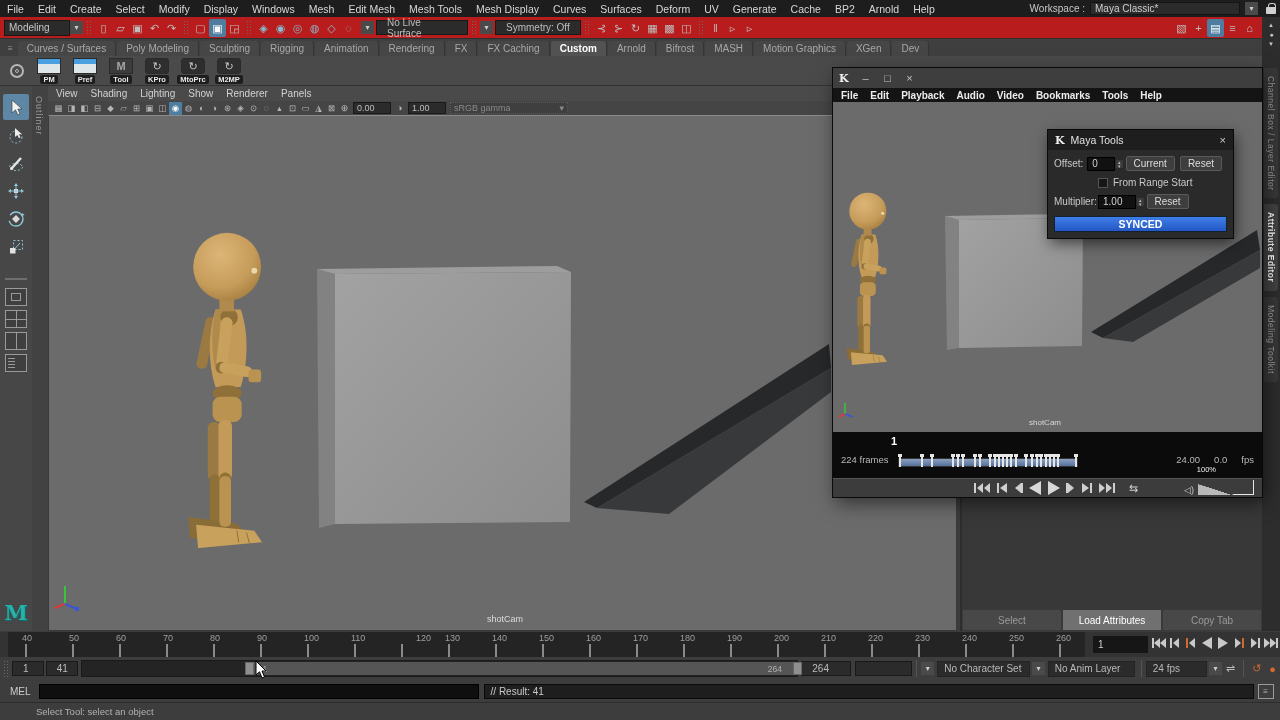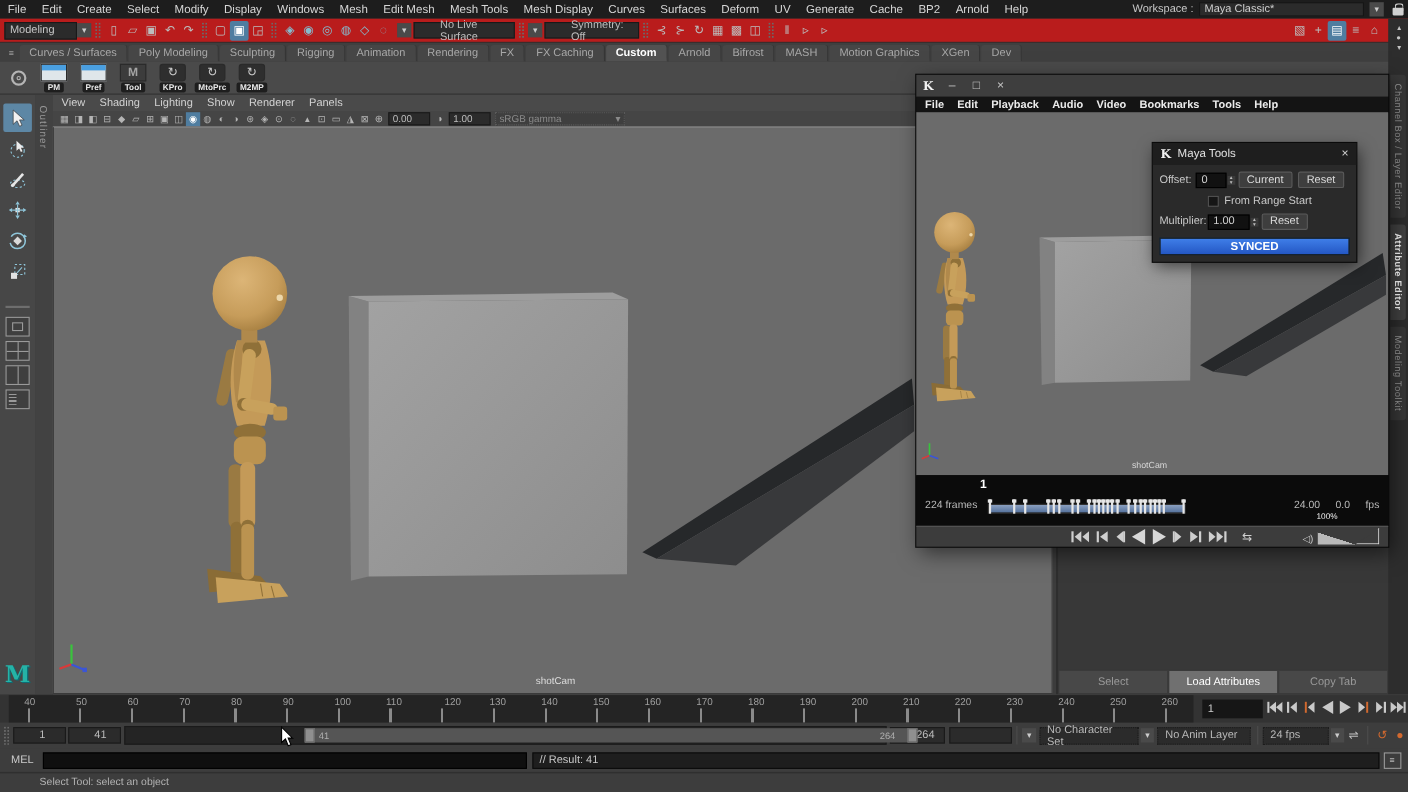--- a/index.html
+++ b/index.html
@@ -31,21 +31,21 @@
   
   #statusline { left:0; top:17px; width:1280px; height:22px; background:#b91c1c;
        border-bottom:1px solid #2e2e2e; display:flex; align-items:center; z-index:5; }
   .mode-select { width:66px; height:16px; background:#2b2b2b; border:1px solid #191919;
        display:flex; align-items:center; padding:0 4px; color:#c6c6c6; margin-left:4px; }
   .iconrow { display:flex; align-items:center; }
   .iconrow span { width:17px; text-align:center; font-size:11px; color:#bdbdbd; line-height:18px; }
   .iconrow span.teal { color:#85bccf; }
   .iconrow span.active { background:#4f7da0; color:#fff; border-radius:2px; }
   .fld { height:15px; background:#2b2b2b; border:1px solid #191919; color:#bdbdbd;
-       display:flex; align-items:center; padding:0 23px; font-size:10px; }
+       display:flex; align-items:center; padding:0 10px; font-size:10px; }
   #status-right { margin-left:auto; margin-right:22px; }
 
   
   #shelftabs { left:0; top:39px; width:1280px; height:17px; background:#3f3f3f; display:flex; align-items:flex-end; z-index:5;}
   #shelftabs .lead { color:#9a9a9a; font-size:8px; padding:0 5px 3px 8px; }
   #shelftabs [data-list] { display:flex; }
   #shelftabs [data-list] span { padding:2px 9px; color:#a8a8a8; font-size:10px;
        border-right:1px solid #353535; background:#464646; border-radius:3px 3px 0 0; margin-right:1px;}
   #shelftabs [data-list] span.active { background:#525252; color:#ffffff; font-weight:bold; }
 
@@ -688,21 +688,21 @@
     <div class="ticks"></div>
     <div data-list="timeline.ruler_labels">
         <span style="position: absolute; left: 14px;">40</span>
         <span style="position: absolute; left: 61px;">50</span>
         <span style="position: absolute; left: 108px;">60</span>
         <span style="position: absolute; left: 155px;">70</span>
         <span style="position: absolute; left: 202px;">80</span>
         <span style="position: absolute; left: 249px;">90</span>
         <span style="position: absolute; left: 296px;">100</span>
         <span style="position: absolute; left: 343px;">110</span>
-        <span style="position: absolute; left: 396px;">120</span>
+        <span style="position: absolute; left: 408px;">120</span>
         <span style="position: absolute; left: 437px;">130</span>
         <span style="position: absolute; left: 484px;">140</span>
         <span style="position: absolute; left: 531px;">150</span>
         <span style="position: absolute; left: 578px;">160</span>
         <span style="position: absolute; left: 625px;">170</span>
         <span style="position: absolute; left: 672px;">180</span>
         <span style="position: absolute; left: 719px;">190</span>
         <span style="position: absolute; left: 766px;">200</span>
         <span style="position: absolute; left: 813px; text-align: center;">210</span>
         <span style="position: absolute; left: 860px;">220</span>

